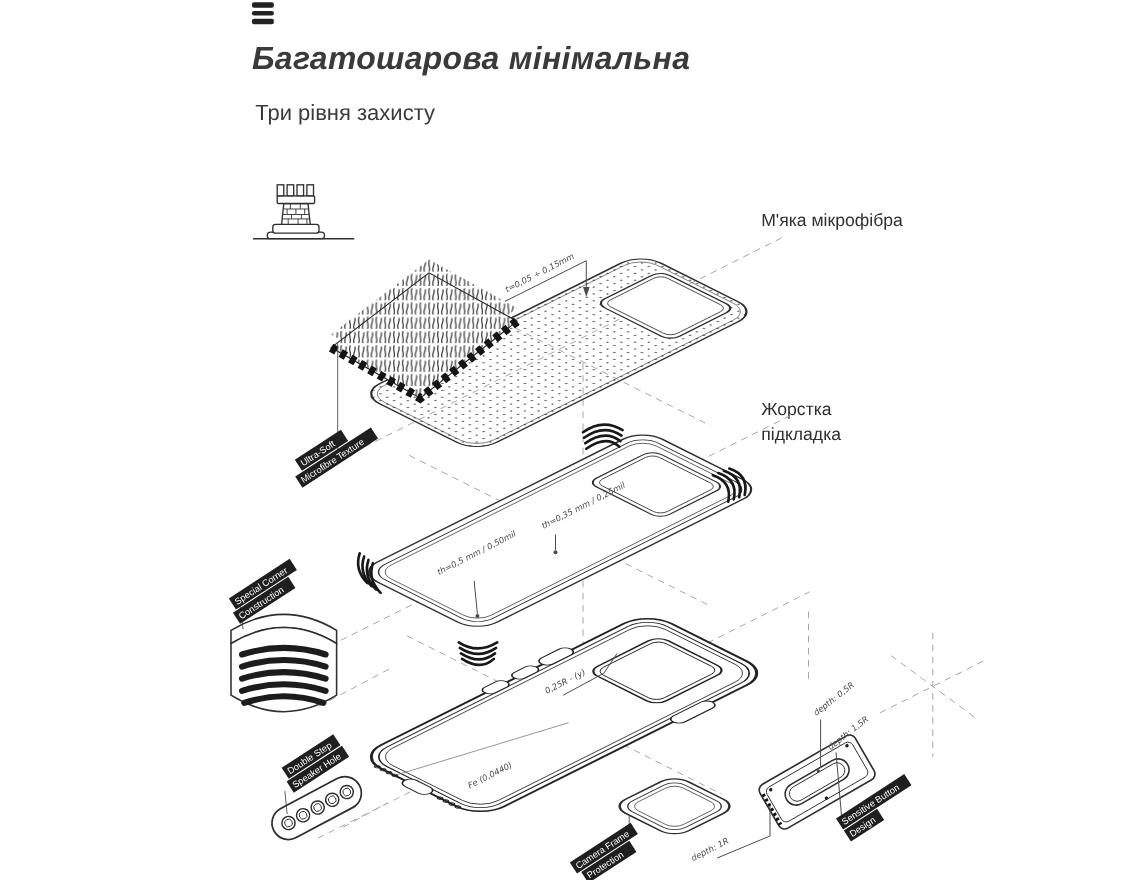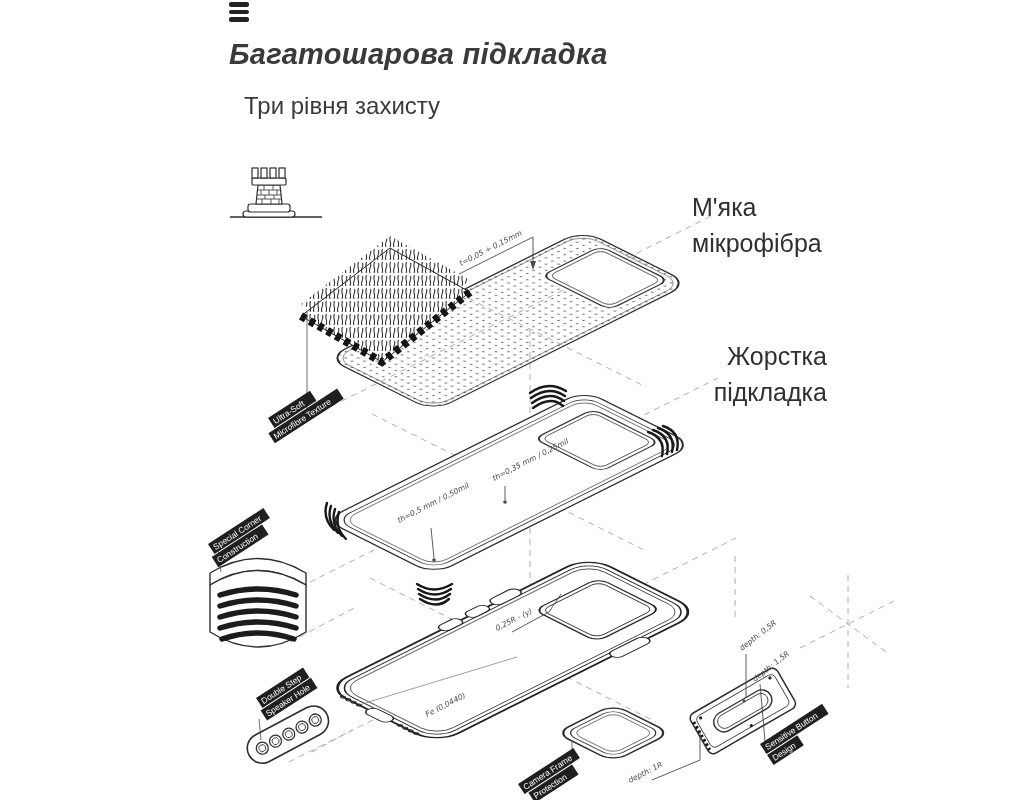--- a/index.html
+++ b/index.html
@@ -1,40 +1,40 @@
 <!DOCTYPE html>
 <html><head>
 <meta charset="utf-8">
 <style>
   html,body{margin:0;padding:0;background:#fff;}
   .canvas{position:relative;width:1024px;height:800px;background:#ffffff;overflow:hidden;
           font-family:"Liberation Sans",sans-serif;color:#333;}
   .diagram-svg{position:absolute;left:0;top:0;width:1024px;height:800px;}
   .title{position:absolute;left:229px;top:38px;font-size:29px;font-weight:800;font-style:italic;
          color:#3a3a3a;letter-spacing:.3px;}
-  .subtitle{position:absolute;left:244px;top:90px;font-size:24px;line-height:1.36;color:#3a3a3a;}
-  .layer-label{position:absolute;left:692px;width:135px;font-size:25px;line-height:1.42;color:#2f2f2f;}
-  .ll-0{top:190px;} .ll-1{top:339px;text-align:right;} .ll-2{top:515px;}
+  .subtitle{position:absolute;left:232px;top:90px;font-size:20px;line-height:1.36;color:#3a3a3a;}
+  .layer-label{position:absolute;left:692px;width:135px;font-size:16px;line-height:1.42;color:#2f2f2f;}
+  .ll-0{top:190px;} .ll-1{top:362px;} .ll-2{top:515px;}
   .menu-icon{position:absolute;left:229px;top:2px;width:20px;height:20px;}
   .menu-icon span{display:block;width:20px;height:4.5px;border-radius:2px;background:#222;margin-bottom:3px;}
   svg text.ann{font-family:"DejaVu Sans",sans-serif;font-size:7.6px;font-style:italic;fill:#4a4a4a;}
   svg text.tag{font-family:"Liberation Sans",sans-serif;font-size:8.4px;fill:#ffffff;}
 </style>
 </head>
 <body>
 
 <div class="canvas">
 
   <div class="menu-icon">
     <span></span>
       <span></span>
       <span></span>
   </div>
 
-  <div class="title">Багатошарова підкладка</div>
+  <div class="title">Багатошарова мінімальна</div>
   <div class="subtitle">
     <div>Три рівня захисту</div>
   </div>
 
   <div class="layer-label ll-0">М'яка мікрофібра</div>
   <div class="layer-label ll-1">Жорстка підкладка</div>
 
   <svg class="diagram-svg" viewBox="0 0 1024 800">
     <defs>
       <pattern id="dots" width="7" height="7" patternUnits="userSpaceOnUse">

